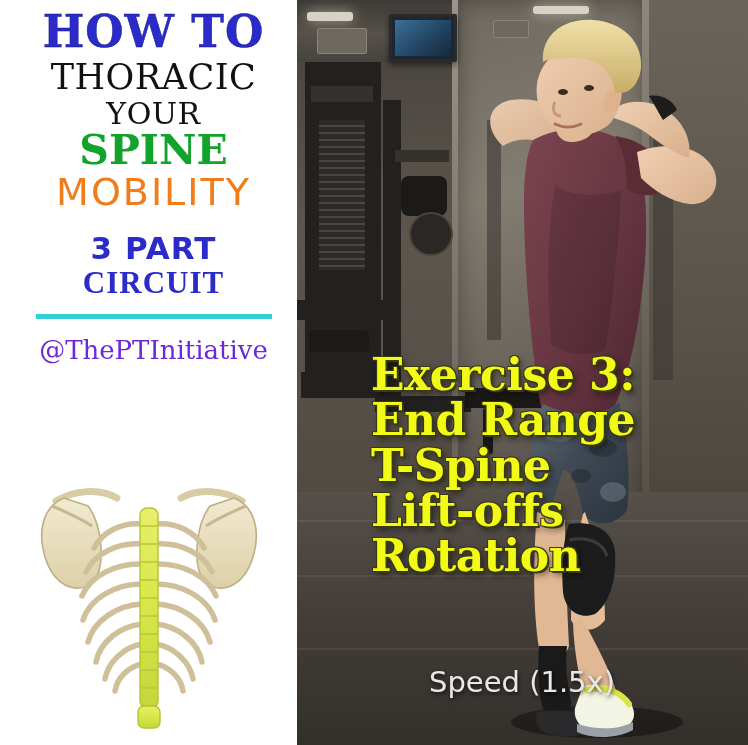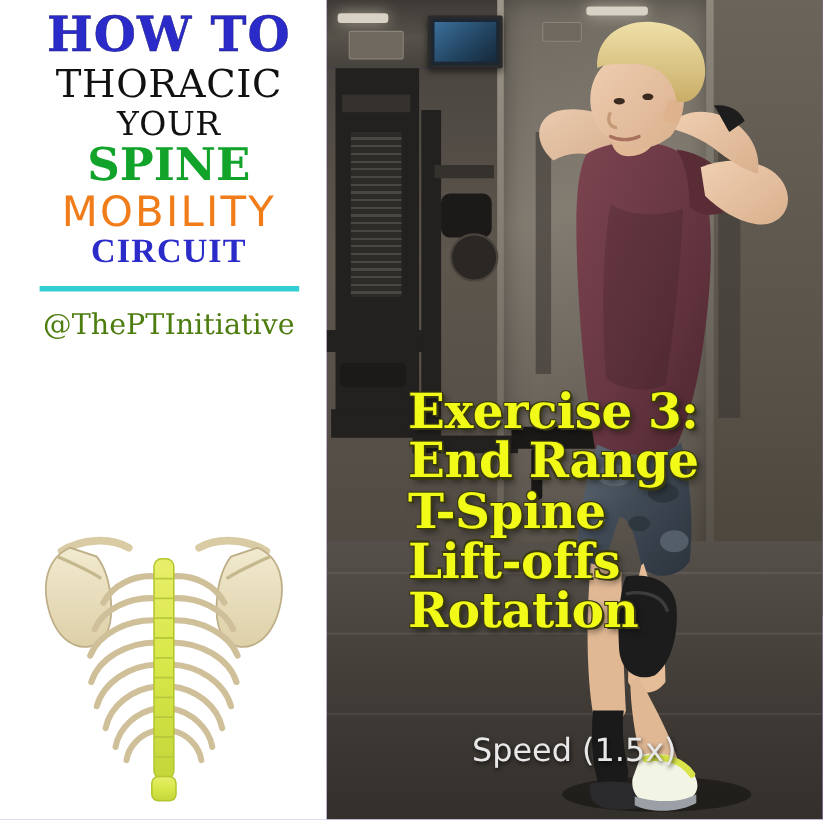--- a/index.html
+++ b/index.html
@@ -102,21 +102,21 @@
   #divider-rule {
     width: 236px;
     height: 5px;
     background: #33cfd4;
     margin: 14px auto 0 auto;
   }
   .handle {
     margin-top: 16px;
     font-family: "DejaVu Serif", serif;
     font-size: 26px;
-    color: #4d7c0f;
+    color: #6d28d9;
     letter-spacing: 0px;
   }
 
   
   #skeleton-figure {
     position: absolute;
     left: 22px;
     top: 468px;
     width: 254px;
     height: 262px;
@@ -124,21 +124,21 @@
   #skeleton-figure svg { display: block; }
 
   
   #right-panel {
     position: absolute;
     left: 297px;
     top: 0;
     width: 451px;
     height: 745px;
     overflow: hidden;
-    background: #4c1d95;
+    background: #737373;
   }
   #gym-scene { position: absolute; inset: 0; }
 
   
   .bg-ceiling {
     position: absolute; left: 0; top: 0; width: 451px; height: 62px;
     background: linear-gradient(180deg, #3d3a36 0%, #56514a 55%, #46423d 100%);
   }
   .bg-wall {
     position: absolute; left: 0; top: 62px; width: 451px; height: 430px;
@@ -240,20 +240,21 @@
 
 <div id="poster">
 
   <div id="left-panel">
 
     <div class="title-howto">HOW TO</div>
     <div class="title-improve">THORACIC</div>
     <div class="title-your">YOUR</div>
     <div class="title-spine">SPINE</div>
     <div class="title-mobility">MOBILITY</div>
+    <div class="title-3part">3 PART</div>
     <div class="title-circuit">CIRCUIT</div>
 
     <div id="divider-rule"></div>
 
     <div class="handle">@ThePTInitiative</div>
 
     <div id="skeleton-figure">
       <svg width="254" height="262" viewBox="0 0 254 262" xmlns="http://www.w3.org/2000/svg">
         <defs>
           <linearGradient id="boneGrad" x1="0" y1="0" x2="0" y2="1">

